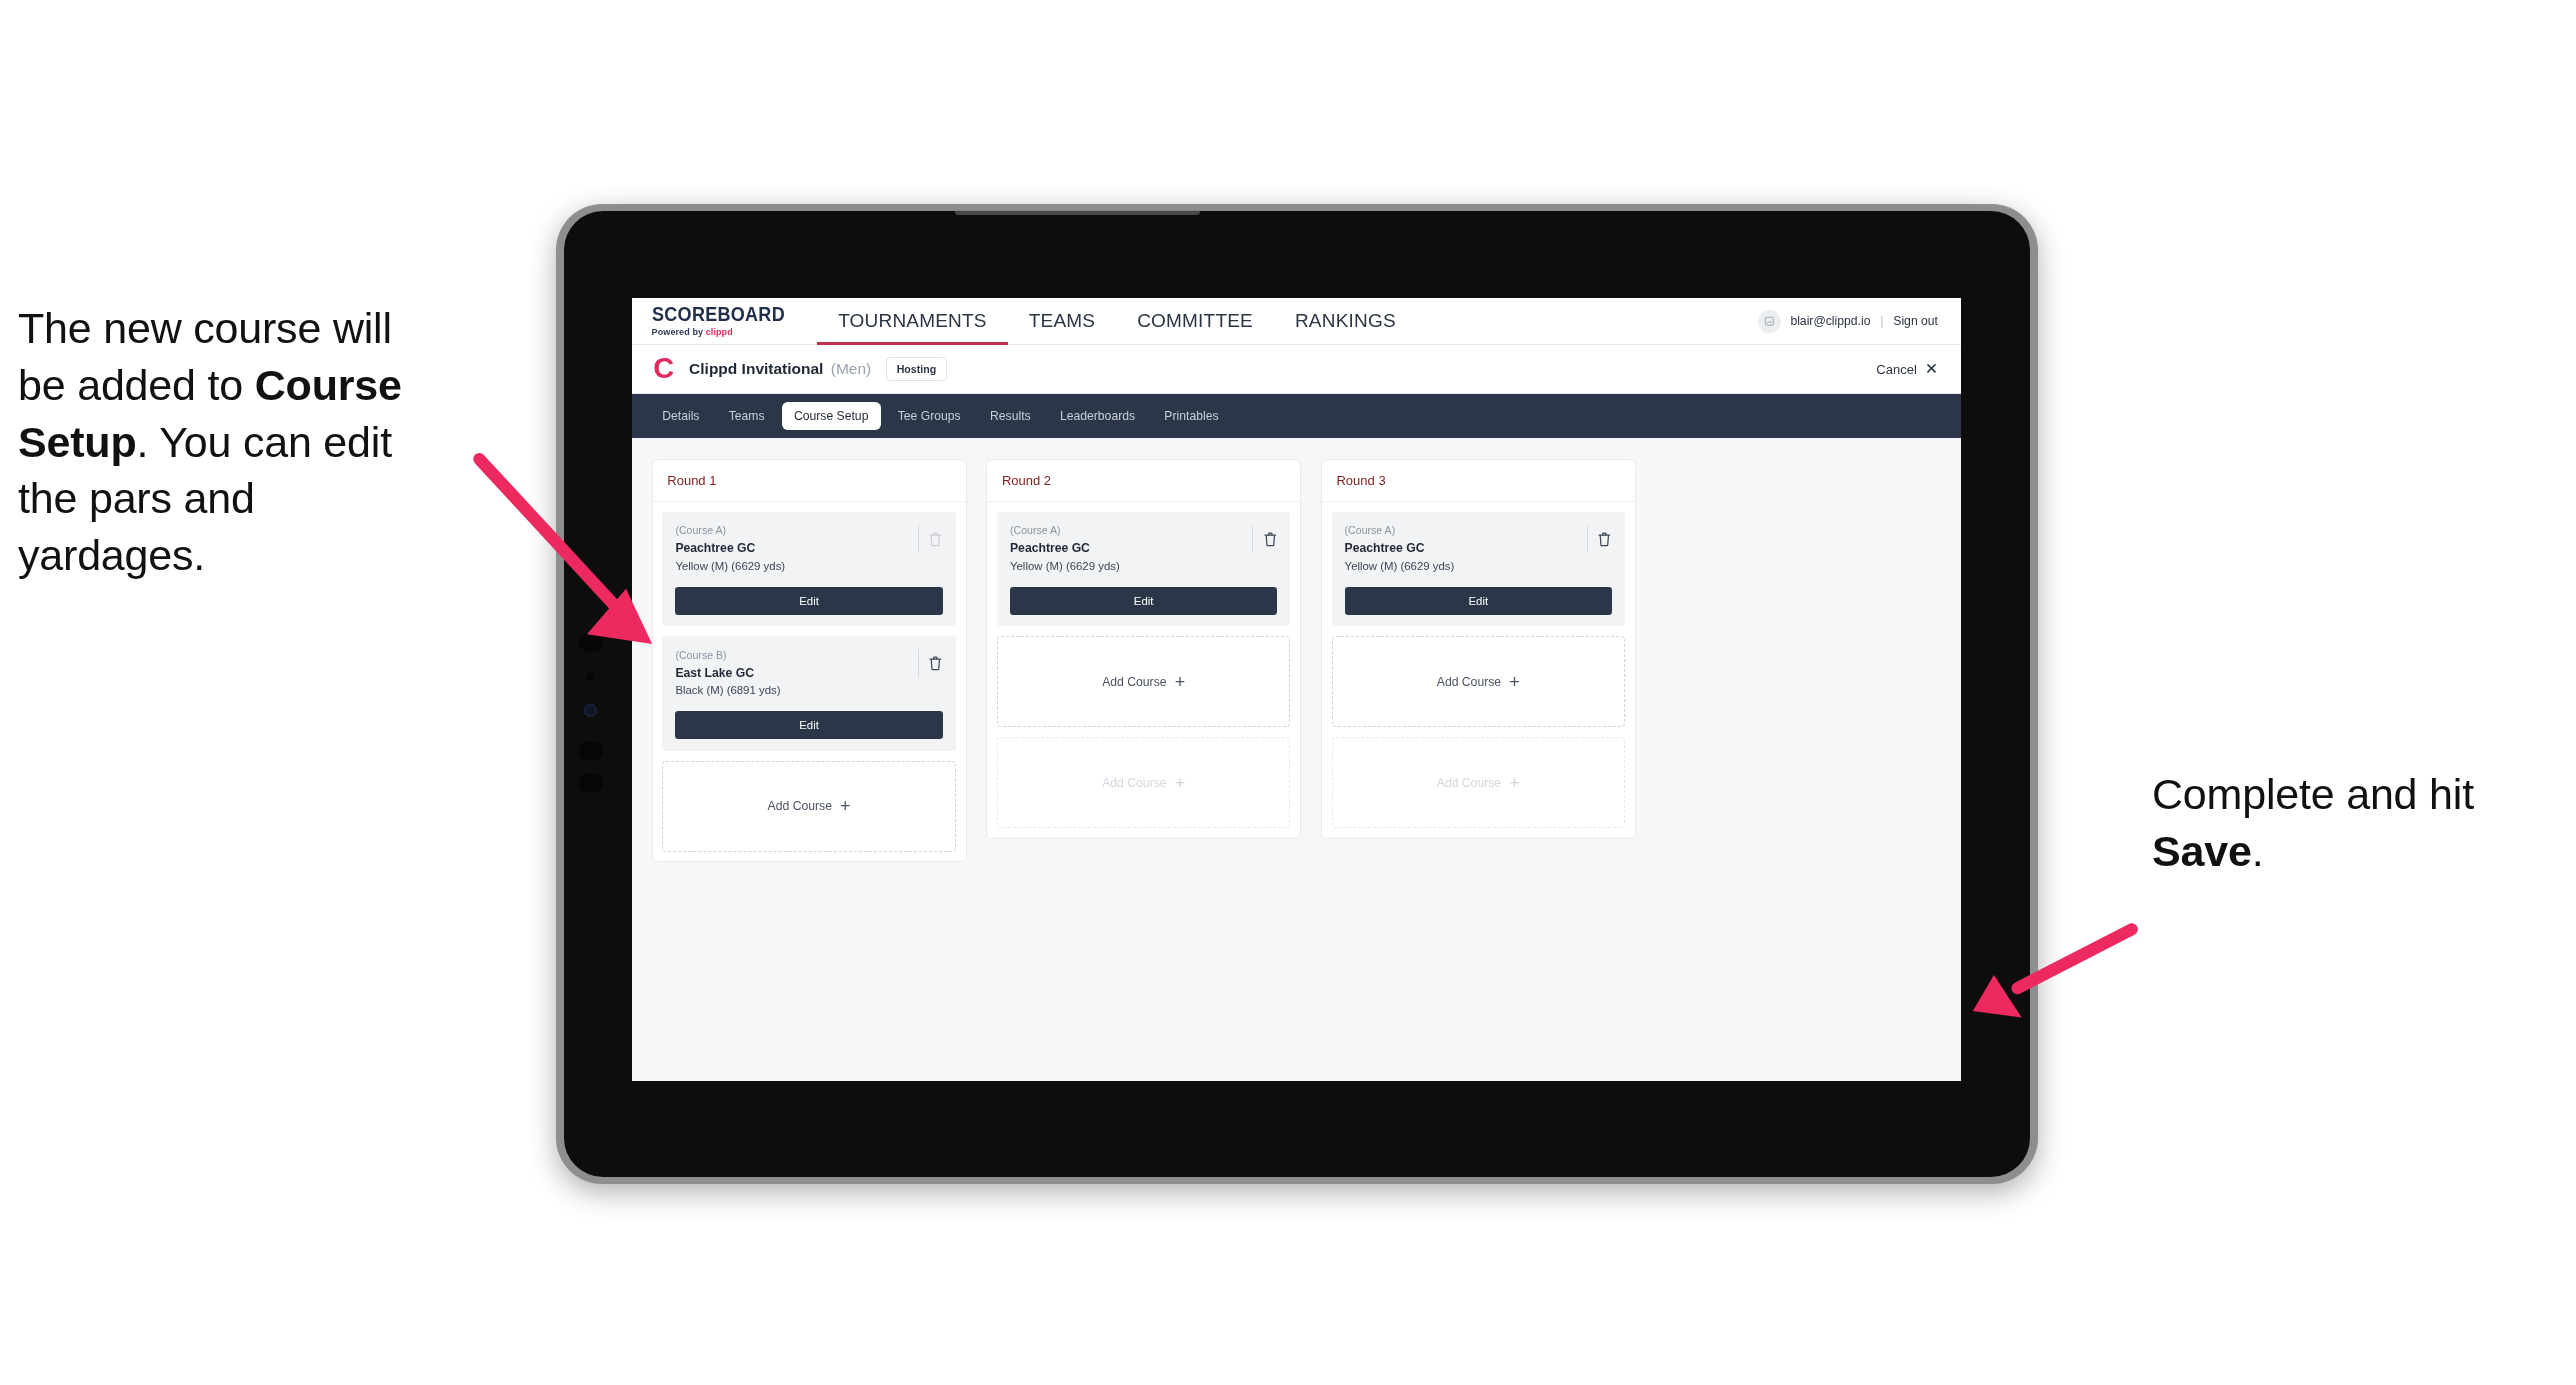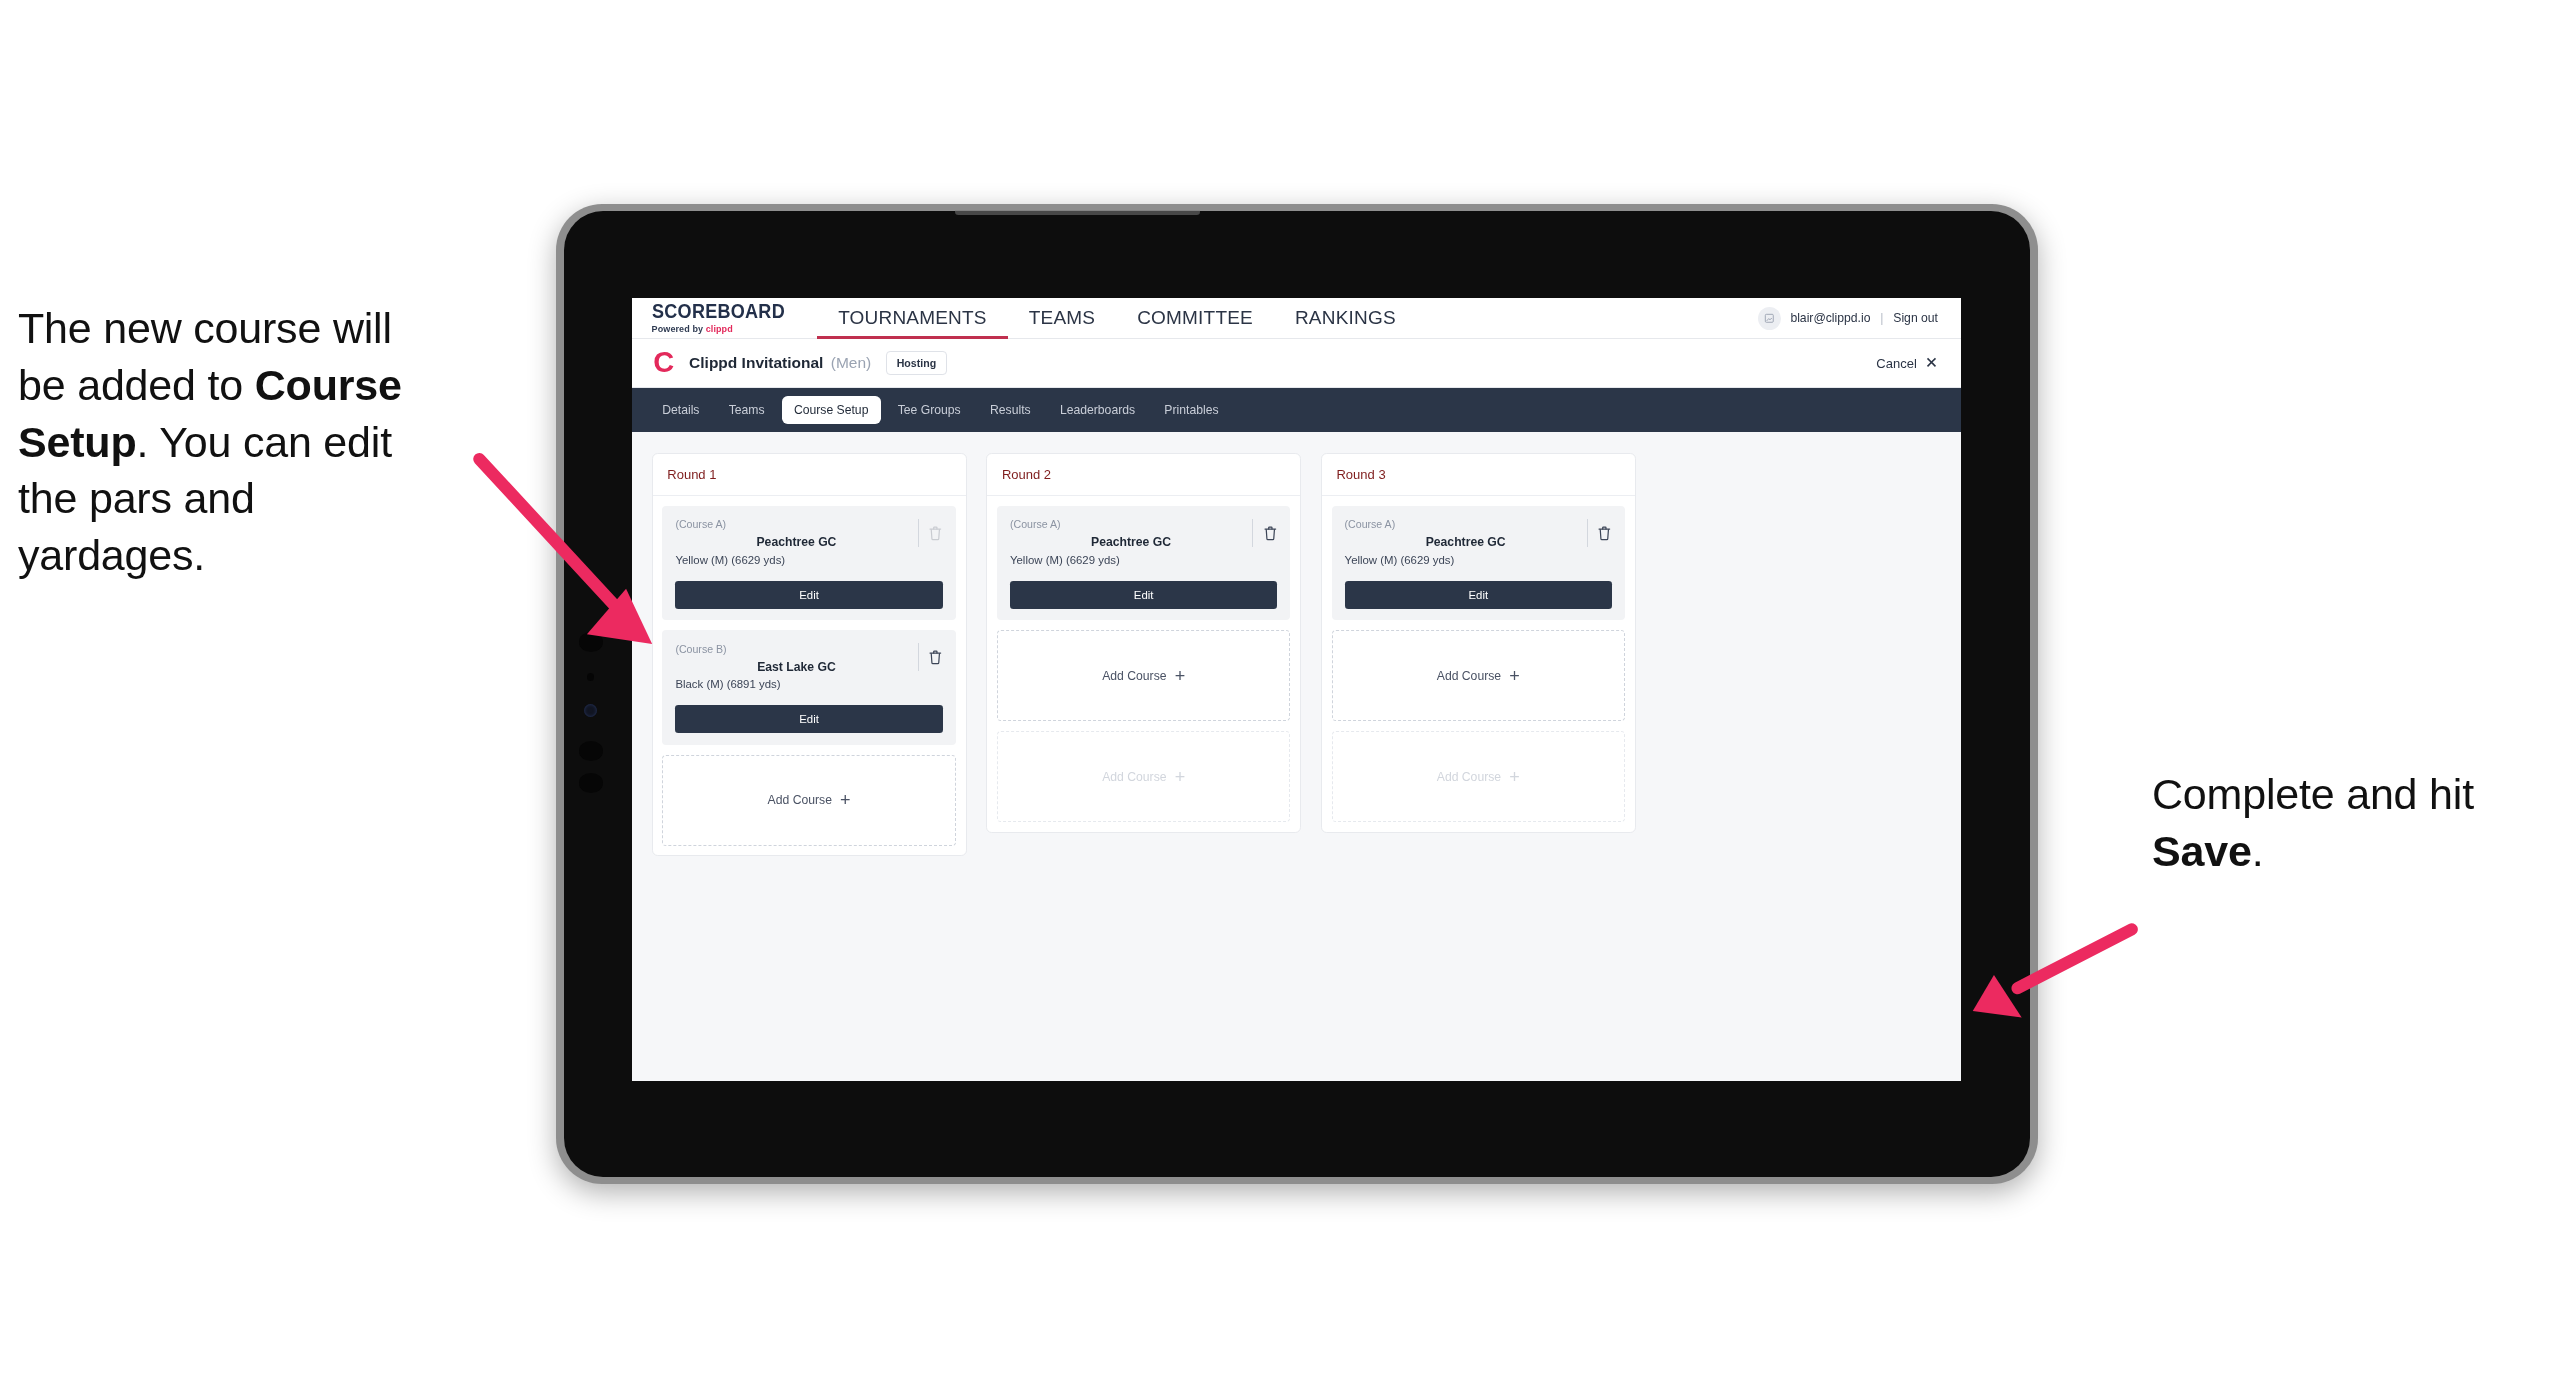--- a/index.html
+++ b/index.html
@@ -59,21 +59,21 @@
   .viewport {
     position: absolute;
     left: 632px; top: 298px;
     width: 1329px; height: 783px;
     background: #f6f7f9;
     overflow: hidden;
   }
 
   
   .topnav {
-    height: 41px; background: #ffffff;
+    height: 47px; background: #ffffff;
     display: flex; align-items: stretch;
     border-bottom: 0.8px solid #e6e8ec;
     position: relative;
   }
   .brand {
     display: flex; flex-direction: column; justify-content: center;
     padding: 0 21px 0 19.6px; min-width: 143px;
   }
   .brand-top {
     font-family: "Liberation Sans", sans-serif;
@@ -162,21 +162,21 @@
   }
   .round-body { padding: 9.8px; display:flex; flex-direction:column; gap: 9.8px; }
 
   .course-card {
     background:#f2f3f5; border-radius: 4.1px; padding: 11.4px 13px 11.4px 13px;
     position: relative;
   }
   .cc-top { display:flex; align-items:flex-start; }
   .cc-text { flex: 1; min-width:0; }
   .cc-label { font-size: 10.6px; color:#8b93a2; line-height: 1.5; }
-  .cc-name { font-size: 12.2px; color:#1f2836; font-weight:700; line-height: 1.55; text-align: center; }
+  .cc-name { font-size: 12.2px; color:#1f2836; font-weight:700; line-height: 1.55; }
   .cc-tee { font-size: 11.4px; color:#3c4557; line-height: 1.55; }
   .cc-actions { display:flex; align-items:center; gap:9.8px; padding-top:1.6px; }
   .cc-divider { width:0.8px; height: 28px; background:#d3d7de; }
   .trash { width: 14.7px; height: 16.3px; cursor:pointer; }
   .trash.disabled { opacity: .22; cursor:default; }
   .edit-btn {
     margin-top: 11.4px; width:100%; height: 28px;
     background:#2b3648; color:#ffffff; border:none; border-radius: 3.3px;
     font-size: 11.4px; font-family:"Liberation Sans", sans-serif; cursor:pointer;
   }

